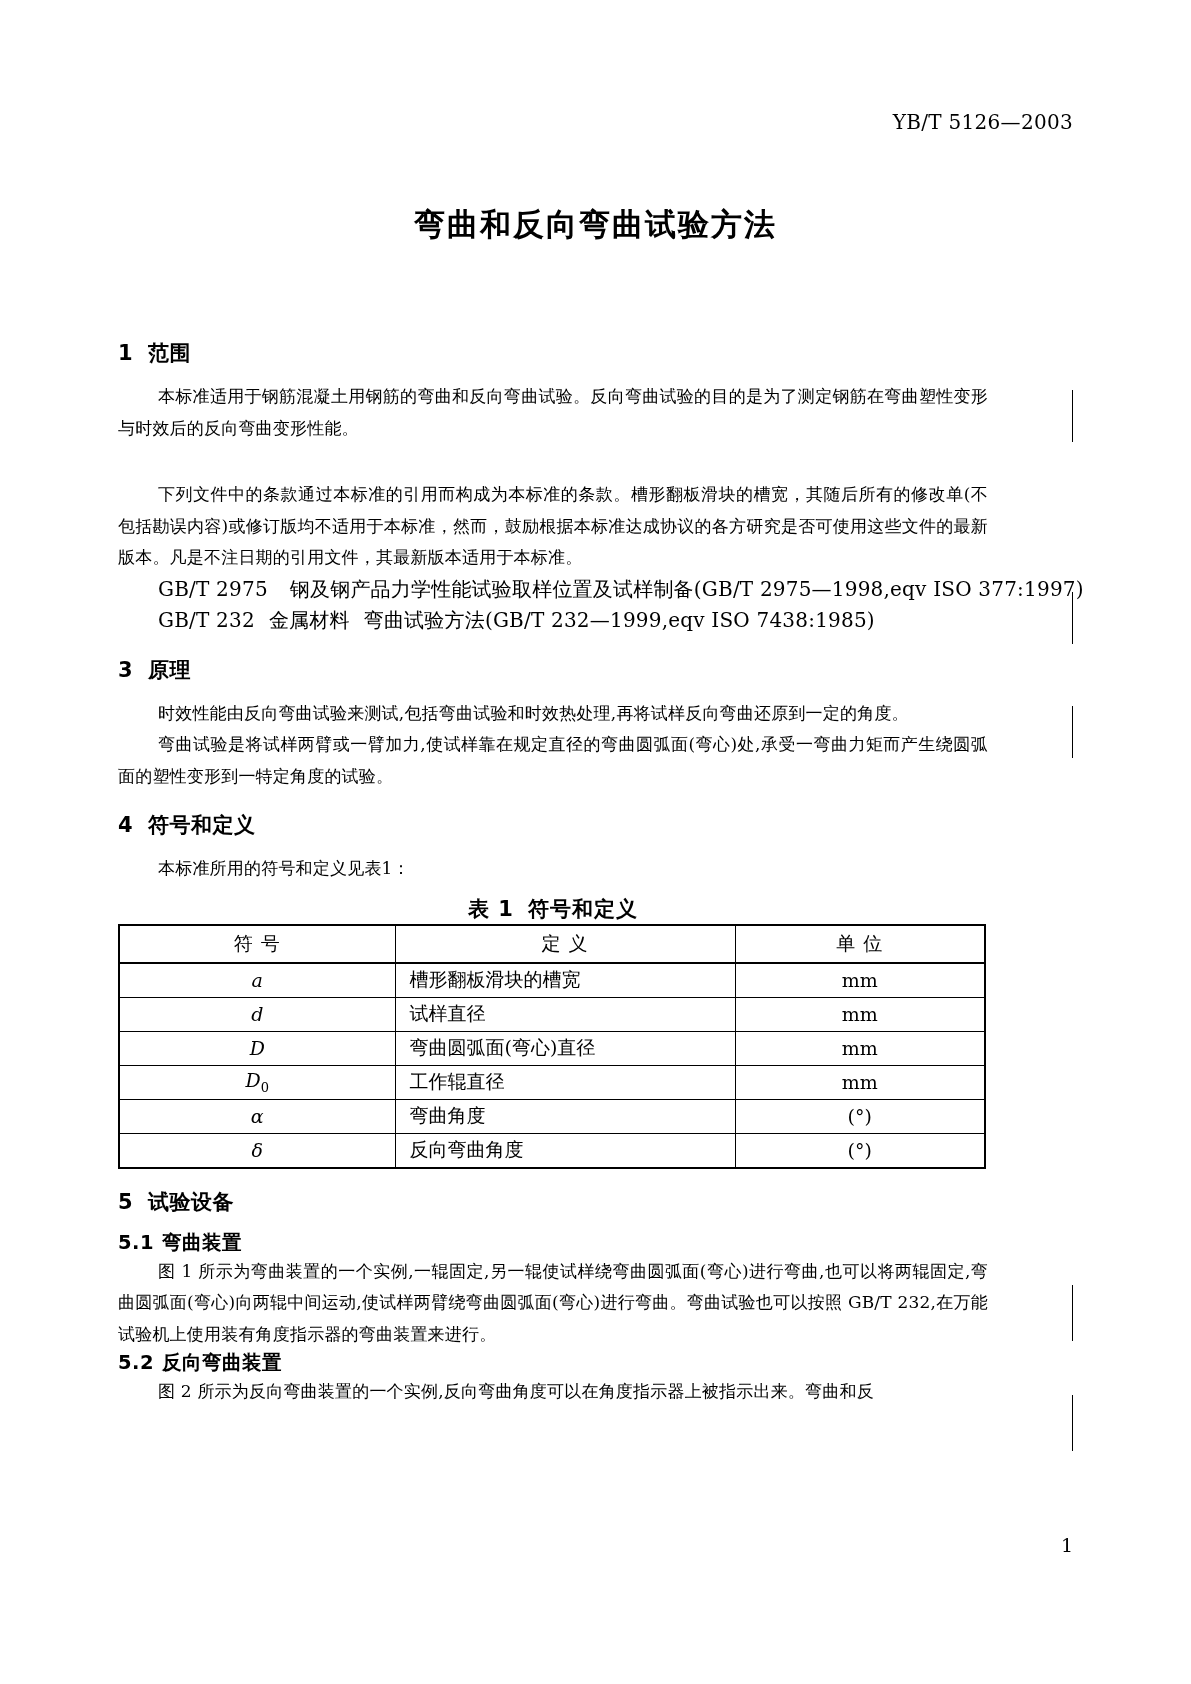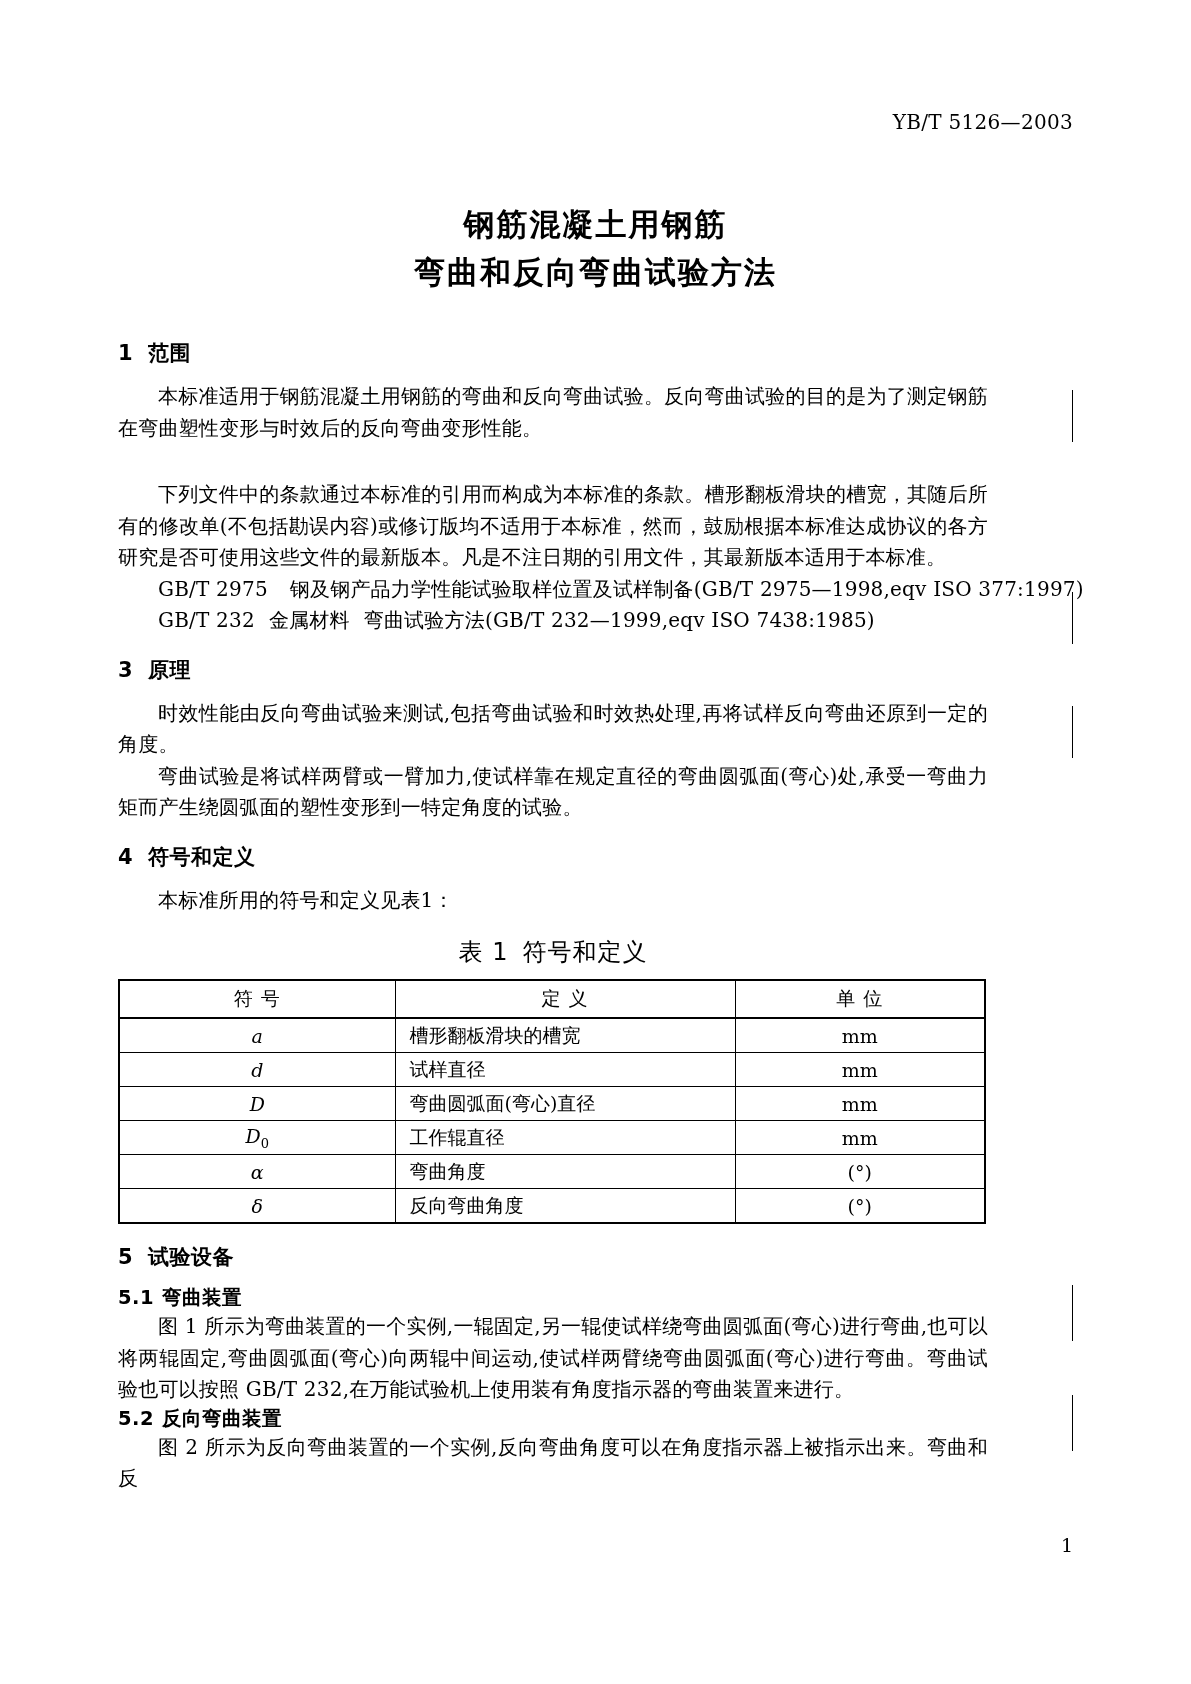--- a/index.html
+++ b/index.html
@@ -73,21 +73,21 @@
     line-height: 26px;
     letter-spacing: 0.5px;
   }
   h3.subclause .num {
     display: inline-block;
     min-width: 44px;
   }
   p.para {
     margin: 0;
     padding: 0;
-    font-size: 20px;
+    font-size: 17px;
     line-height: 31.5px;
     text-indent: 40px;
     text-align: justify;
     letter-spacing: 0.2px;
   }
   p.ref {
     margin: 0;
     padding: 0;
     font-size: 20px;
     line-height: 31.5px;
@@ -97,24 +97,24 @@
   }
   .gap-s { height: 9px; }
   .gap-m { height: 15px; }
   .gap-l { height: 20px; }
   .sp3 { display: inline-block; width: 22px; }
   .sp2 { display: inline-block; width: 14px; }
   
   .table-caption {
     text-align: center;
     font-family: "DejaVu Sans", "Liberation Sans", sans-serif;
-    font-weight: normal;
-    font-size: 24px;
+    font-weight: bold;
+    font-size: 21px;
     letter-spacing: 1px;
-    margin: 12px;
+    margin: 0;
     padding: 0;
     line-height: 30px;
   }
   table.symbols {
     border-collapse: collapse;
     width: 866px;
     table-layout: fixed;
   }
   table.symbols th,
   table.symbols td {
@@ -172,21 +172,20 @@
 </head>
 <body>
 
 <div class="page">
 
   <div class="header">
     <span>YB/T 5126—2003</span>
   </div>
 
   <div class="doc-title">
-    <span class="line1">钢筋混凝土用钢筋</span>
     <span class="line2">弯曲和反向弯曲试验方法</span>
   </div>
 
   <div class="content">
 
     <h2 class="clause">
       <span class="num">1</span><span>范围</span>
     </h2>
     <div class="gap-m"></div>
     <p class="para">本标准适用于钢筋混凝土用钢筋的弯曲和反向弯曲试验。反向弯曲试验的目的是为了测定钢筋在弯曲塑性变形与时效后的反向弯曲变形性能。</p>

